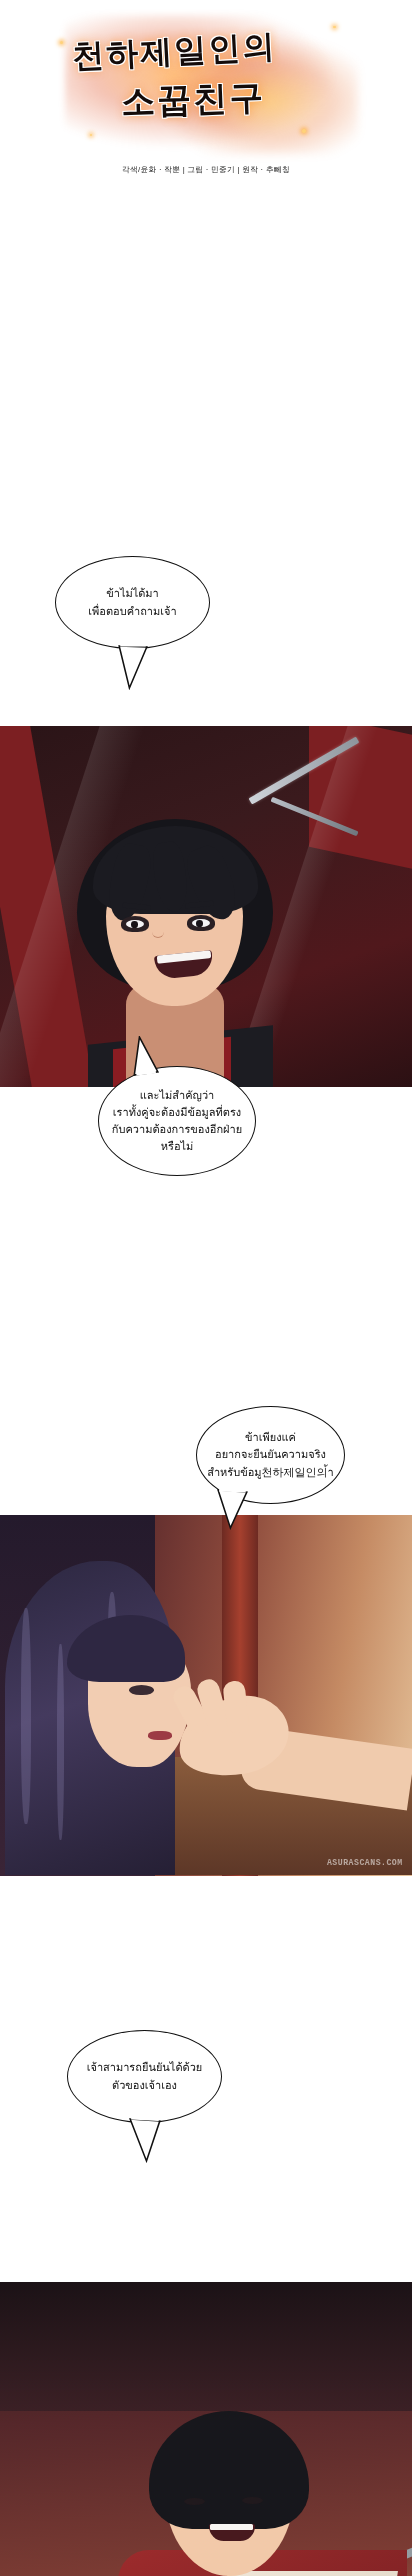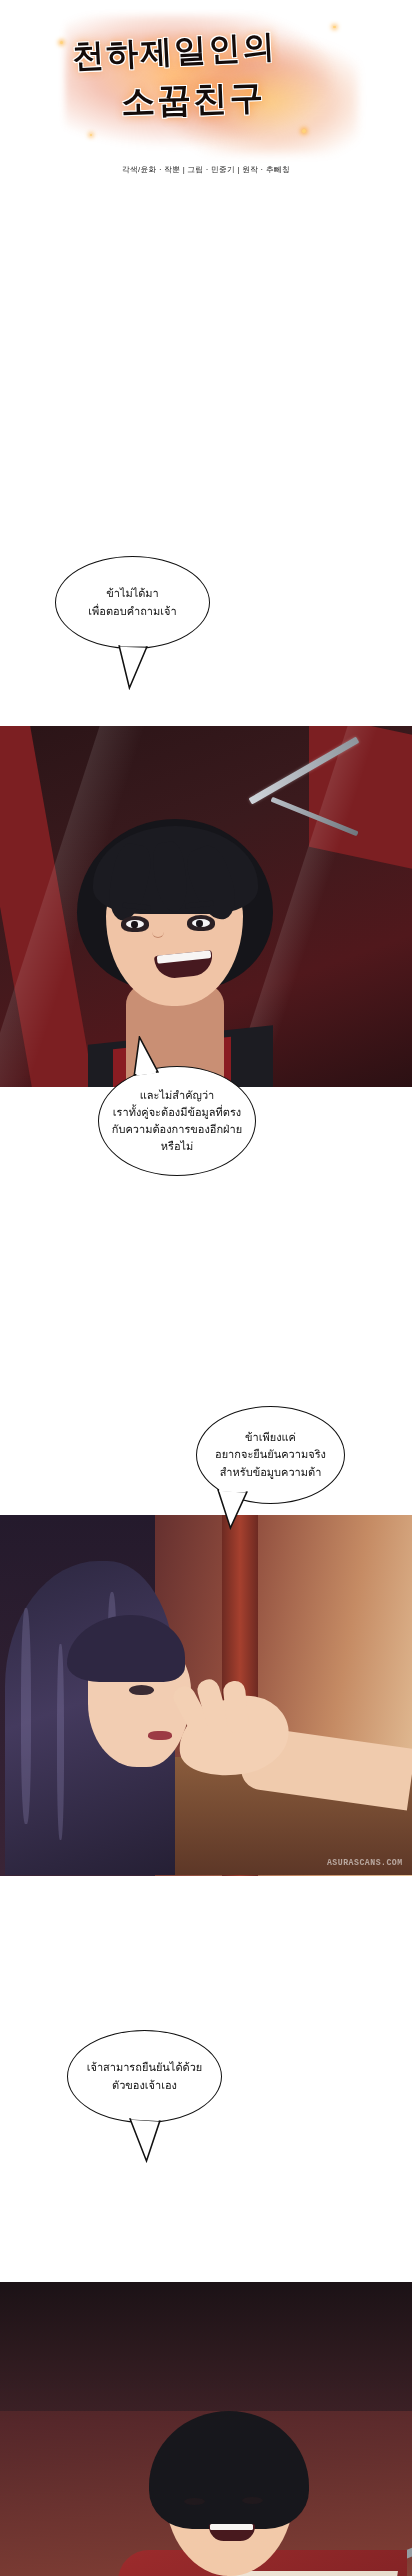--- a/index.html
+++ b/index.html
@@ -481,21 +481,21 @@
   <div class="tail-wrap" style="left:124px; top:1036px; width:36px; height:41px;">
     <svg width="36" height="41" viewBox="0 0 70 80">
       <path d="M20,76 L66,70 L30,2 Z" fill="#ffffff" stroke="#111111" stroke-width="3"></path>
       <path d="M24,74 L62,70" stroke="#ffffff" stroke-width="6"></path>
     </svg>
   </div>
 
   <div class="bubble b3">
     <div class="txt">ข้าเพียงแค่
 อยากจะยืนยันความจริง
-สำหรับข้อมูบความต้า</div>
+สำหรับข้อมู천하제일인의้า</div>
   </div>
   <div class="tail-wrap" style="left:216px; top:1489px; width:36px; height:41px; z-index:41;">
     <svg width="36" height="41" viewBox="0 0 70 80">
       <path d="M4,2 L60,6 L28,76 Z" fill="#ffffff" stroke="#111111" stroke-width="3"></path>
       <path d="M6,2 L58,4" stroke="#ffffff" stroke-width="6"></path>
     </svg>
   </div>
 
   <div class="panel p2">
     <div class="wall-left"></div>

